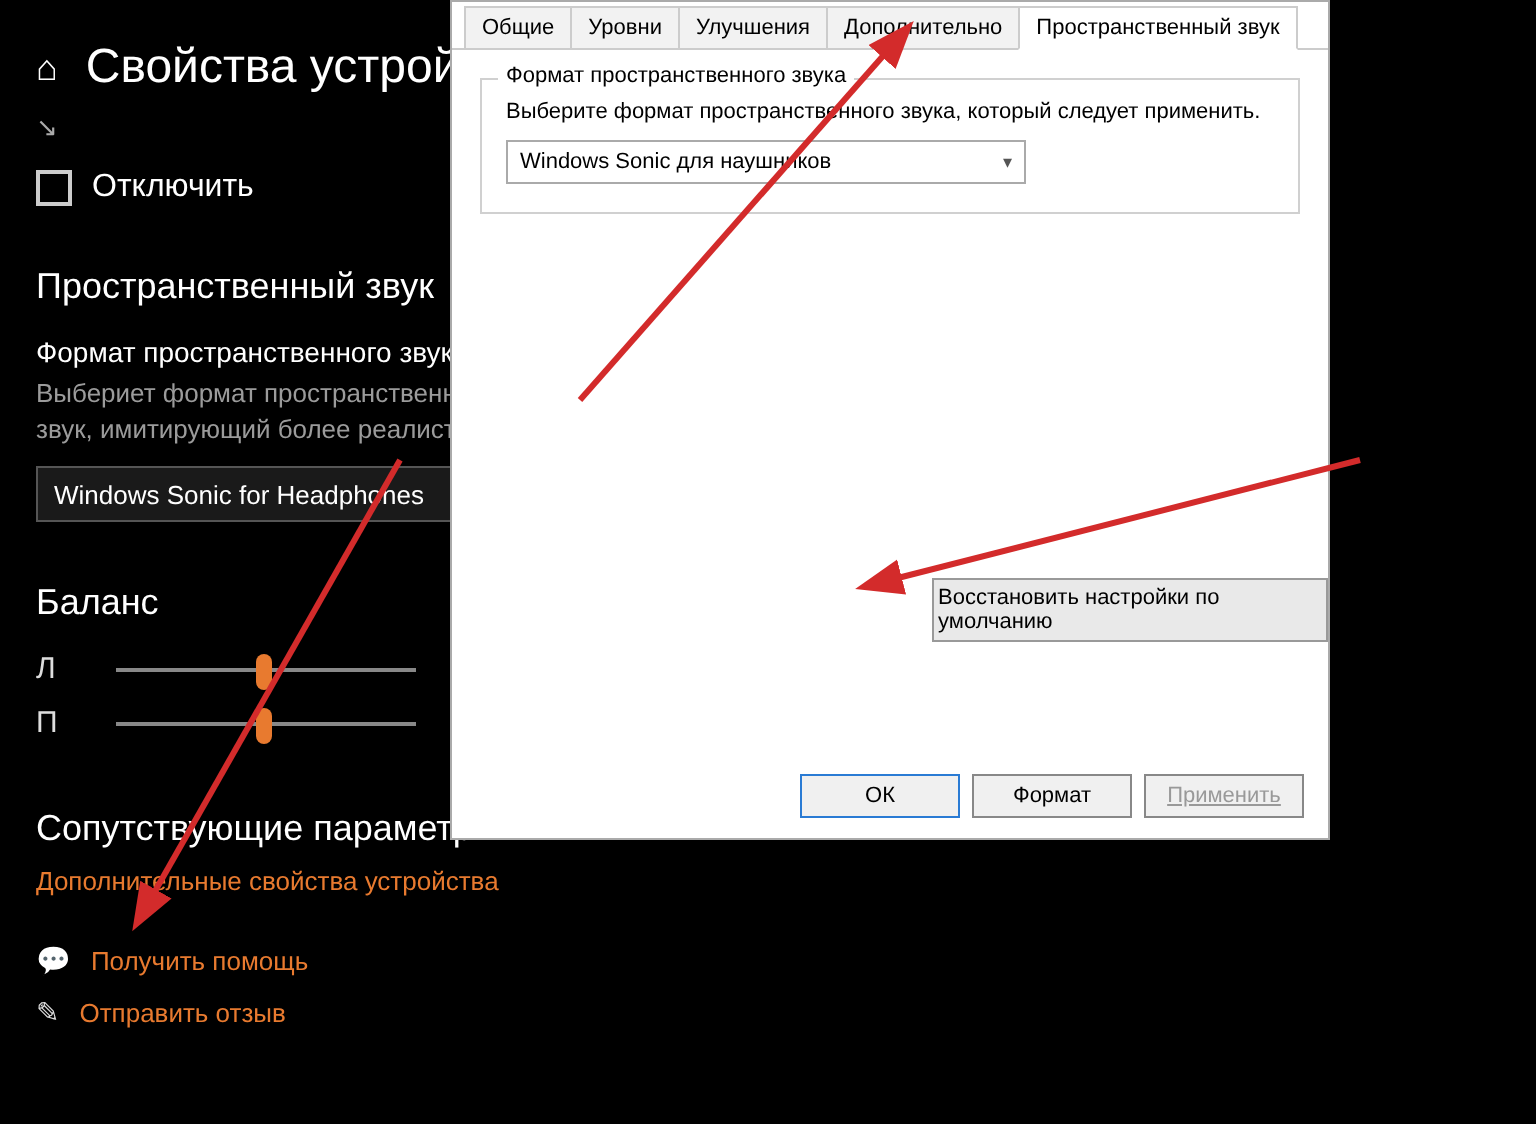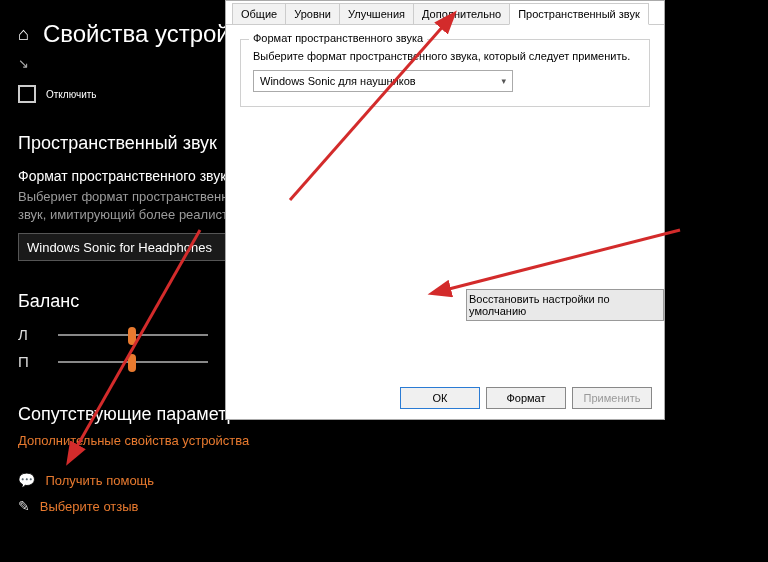--- a/index.html
+++ b/index.html
@@ -19,21 +19,21 @@
     display: flex; align-items: center; gap: 14px;
     margin-bottom: 8px;
   }
   .home-icon { font-size: 18px; }
   .page-title { font-size: 24px; font-weight: 400; }
   .pin-row { font-size: 13px; color: #aaa; margin-bottom: 14px; }
   .check-row { display: flex; align-items: center; gap: 10px; margin-bottom: 30px; }
   .chk {
     width: 18px; height: 18px; border: 2px solid #ccc; background: transparent;
   }
-  .chk-label { font-size: 10px; }
+  .chk-label { font-size: 16px; }
   .section-h { font-size: 18px; font-weight: 400; margin-bottom: 14px; }
   .sub-h { font-size: 14px; margin-bottom: 4px; }
   .sub-desc { font-size: 13px; color: #9b9b9b; line-height: 1.35; margin-bottom: 10px; }
   .dark-select {
     width: 250px; height: 28px; border: 1px solid #555; background: #1a1a1a;
     color: #fff; font-size: 13px; padding: 4px 8px;
     display: flex; align-items: center;
   }
   .balance-block { margin-top: 30px; }
   .bal-row { display: flex; align-items: center; gap: 20px; margin-bottom: 10px; }
@@ -94,21 +94,21 @@
     padding: 3px 2px; font-size: 11px;
   }
   .dlg-buttons {
     position: absolute; right: 12px; bottom: 10px; display: flex; gap: 6px;
   }
   .dlg-btn {
     width: 80px; height: 22px; border: 1px solid #888; background: #f0f0f0;
     font-size: 11px; display: flex; align-items: center; justify-content: center;
   }
   .dlg-btn.primary { border: 1px solid #2a7bd4; }
-  .dlg-btn.disabled { color: #999; }
+  .dlg-btn.disabled { color: #999; text-decoration: underline; }
 
   
   svg.arrows { position: absolute; inset: 0; pointer-events: none; }
 </style>
 </head>
 <body>
 
 <div class="settings-bg">
   <div class="hdr">
     <span class="home-icon">⌂</span>
@@ -148,21 +148,21 @@
 
   <div class="related-h">Сопутствующие параметры</div>
   <div class="orange-link">Дополнительные свойства устройства</div>
 
   <div class="help-row">
     <span class="help-ic">💬</span>
     <span>Получить помощь</span>
   </div>
   <div class="help-row">
     <span class="help-ic">✎</span>
-    <span>Выберите отзыв</span>
+    <span>Отправить отзыв</span>
   </div>
 </div>
 
 <div class="dialog">
   <div class="tabs">
     <div class="tab">Общие</div>
     <div class="tab">Уровни</div>
     <div class="tab">Улучшения</div>
     <div class="tab">Дополнительно</div>
     <div class="tab active">Пространственный звук</div>

